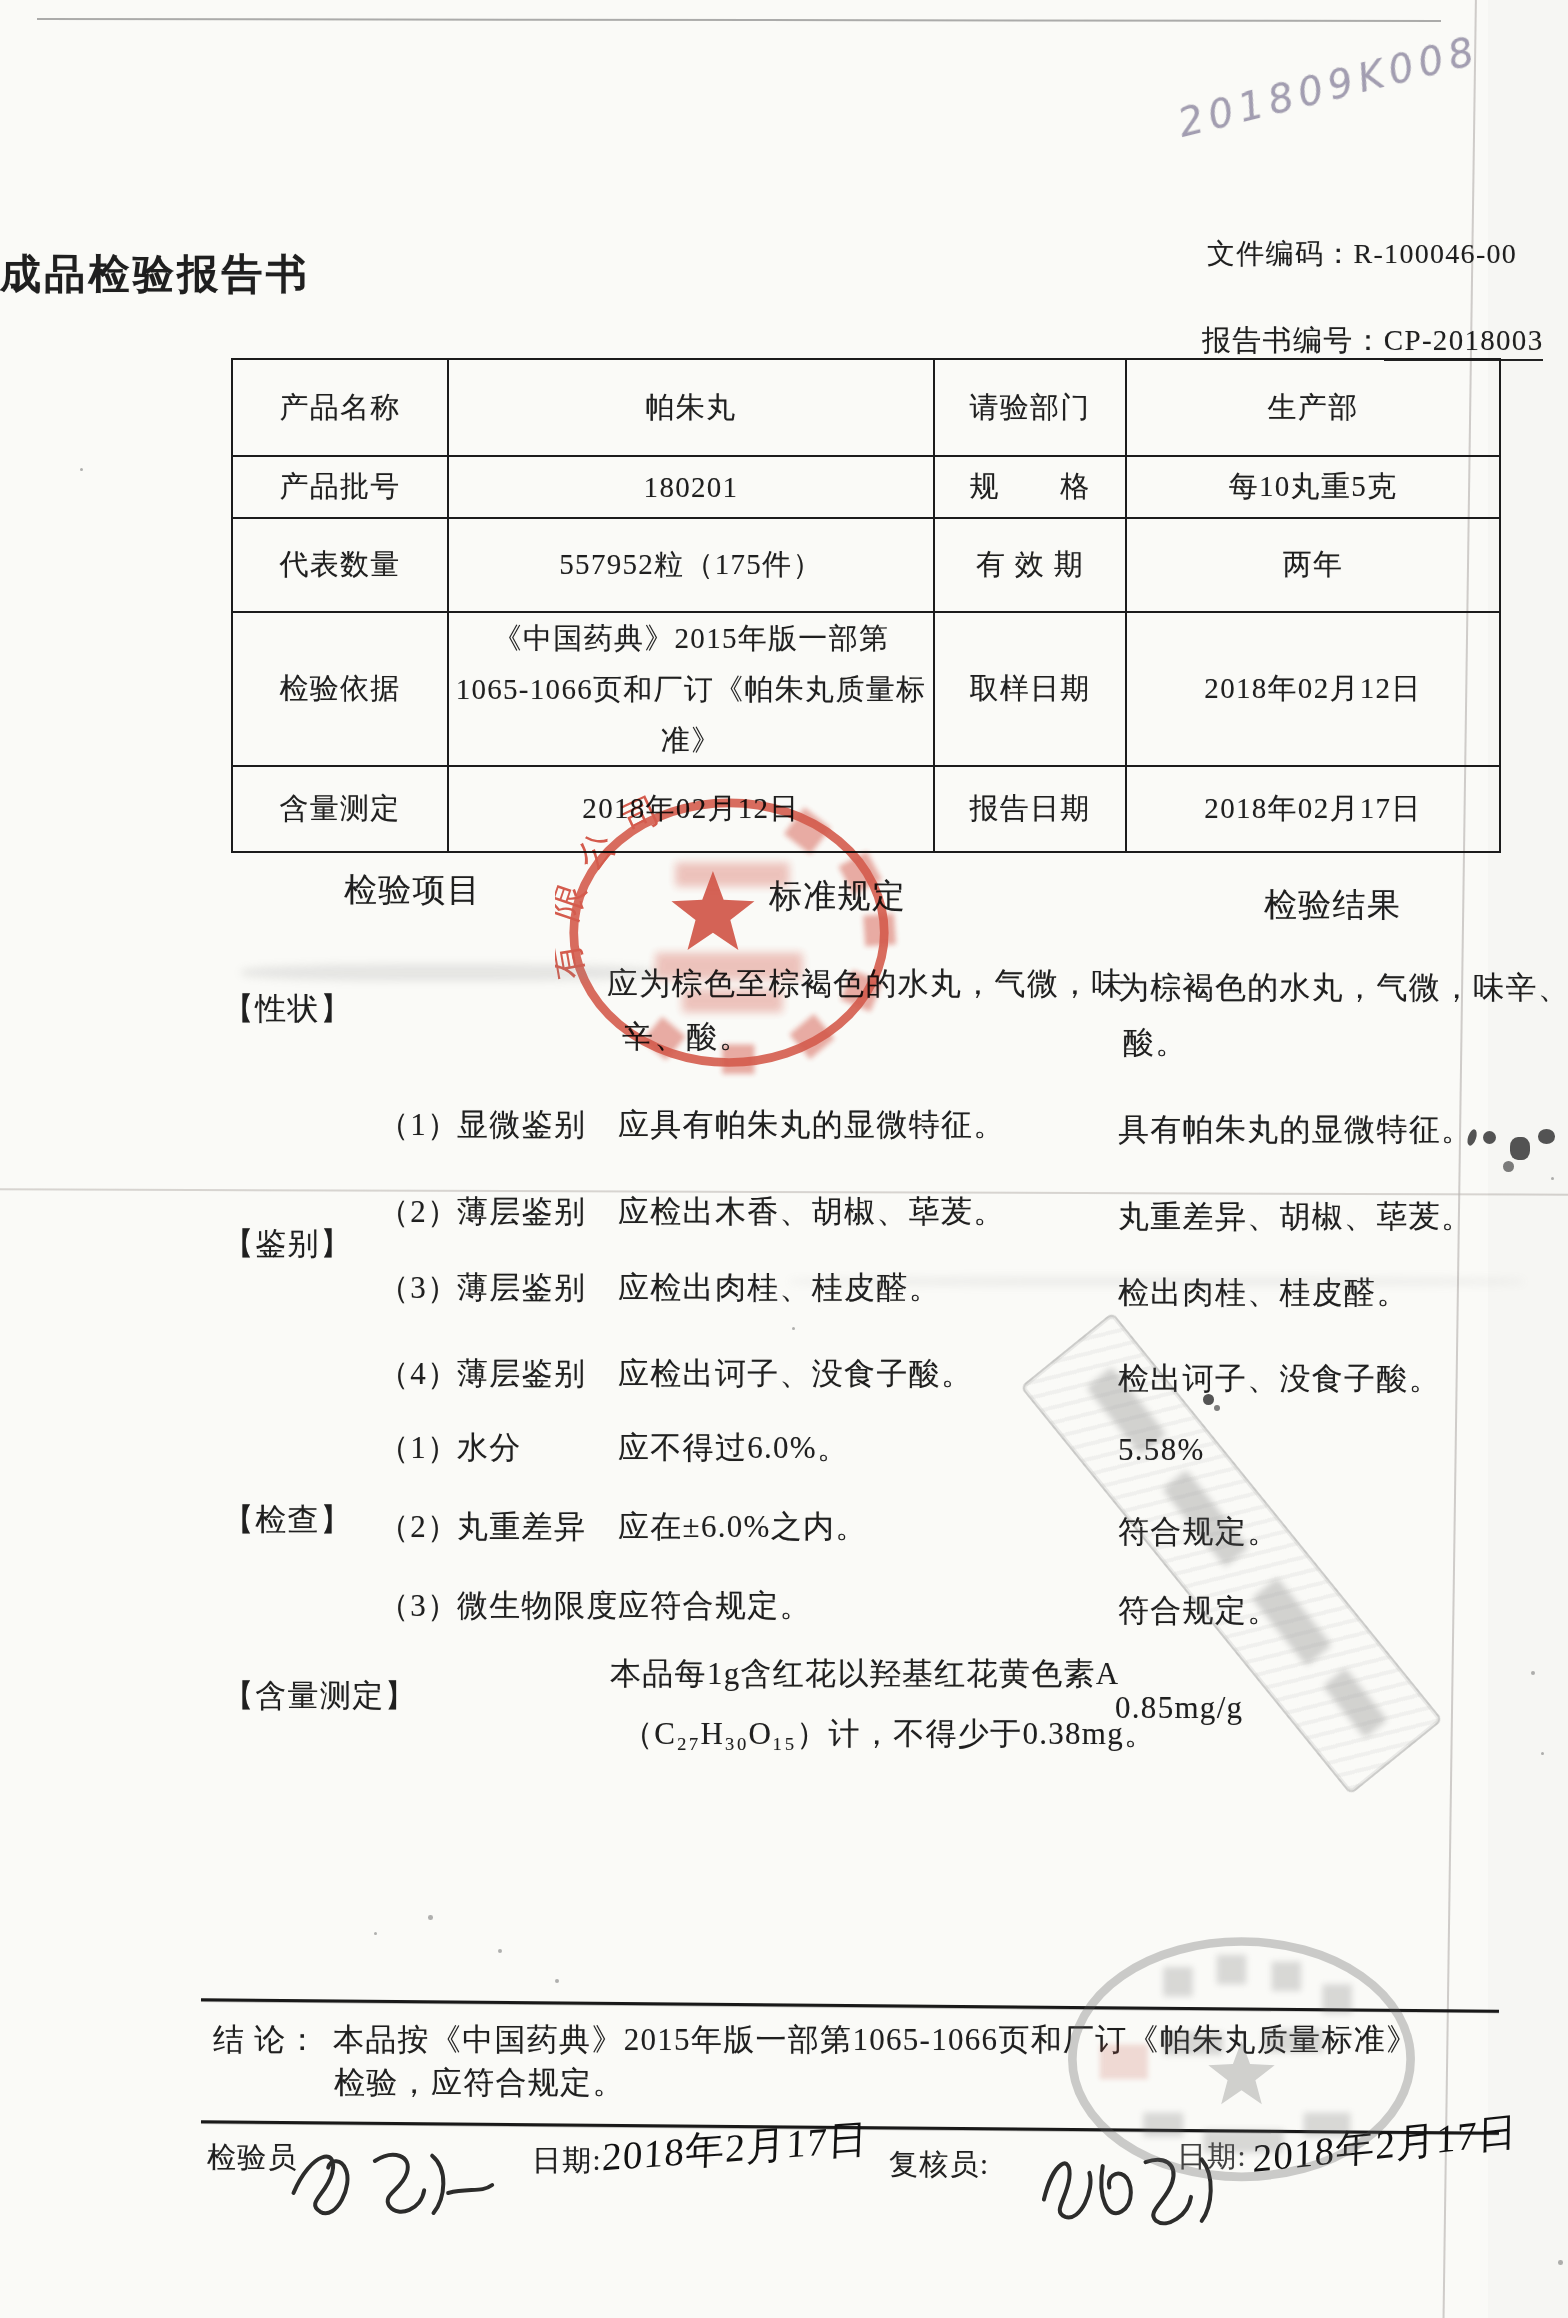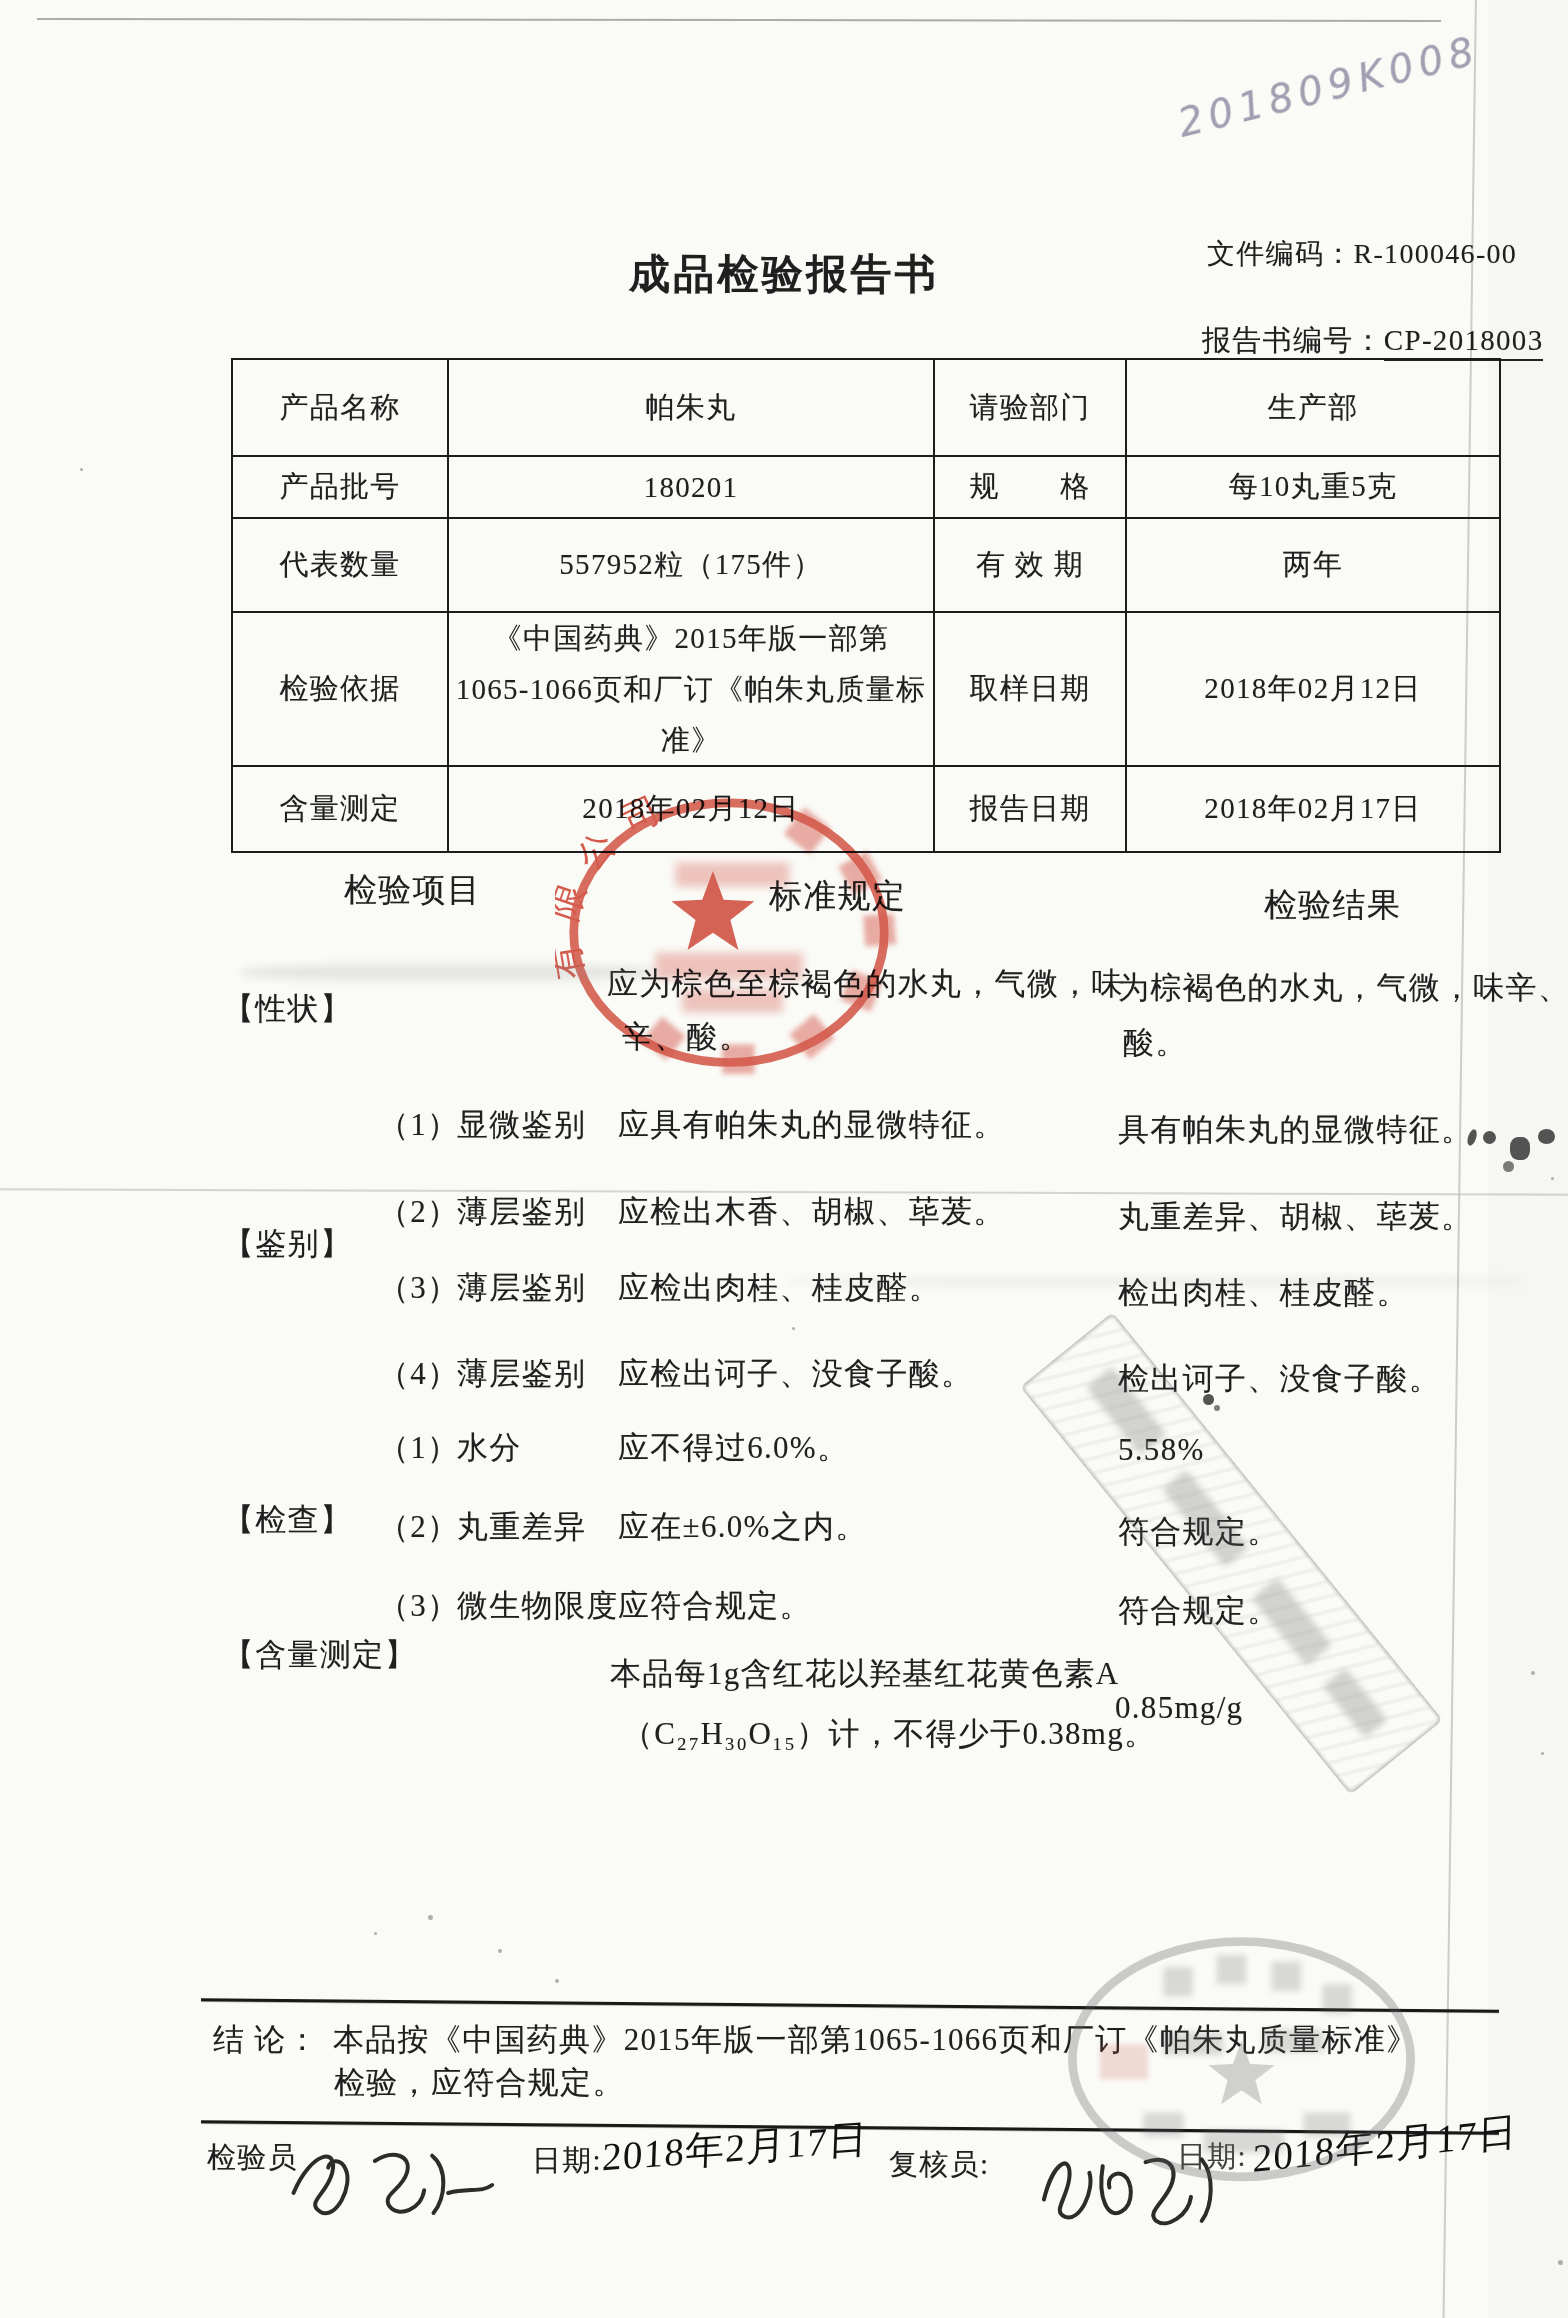--- a/index.html
+++ b/index.html
@@ -16,21 +16,21 @@
   .topline{left:37px;top:19px;width:1404px;height:2px;background:#4b4b4b;opacity:.45;transform:rotate(.08deg);}
   .vcrease{left:1475px;top:-6.7px;width:2px;height:2333px;background:#c7c3c1;opacity:.85;transform:rotate(.8deg);transform-origin:top center;}
   .hcrease{left:0;top:1191px;width:1568px;height:2px;background:#b9b4b1;opacity:.55;transform:rotate(.2deg);}
   .edge-tint{right:0;top:0;width:80px;height:2319px;background:rgba(60,60,60,.02);}
   .pencil{
     left:1173px;top:53px;width:401px;font-size:39px;letter-spacing:6px;
     color:#8d87a0;opacity:.8;transform:rotate(-14deg);
     font-family:"DejaVu Sans",sans-serif;font-style:italic;filter:blur(0.4px);
   }
   .doccode{left:1207px;top:204px;}
-  .title{left:0;top:247px;width:1568px;text-align:center;}
+  .title{left:0;top:247px;width:1568px;}
   .reportno{left:1202px;top:321px;}
   .underline{border-bottom:2px solid #222;padding-bottom:2.7px;}
   
   table.info{position:absolute;left:231px;top:358px;width:1268px;height:478px;border-collapse:collapse;table-layout:fixed;}
   table.info td{border:2px solid #1c1c1c;text-align:center;vertical-align:middle;font-size:29px;letter-spacing:1.3px;text-shadow:0 0 0.7px rgba(40,40,40,.35);padding:0 4px;}
   .two-line div{line-height:1.75;}
   
   .cat{font-weight:normal;}
   .irow span{position:absolute;white-space:nowrap;}
   .c-num{left:378px;} .c-name{left:457px;} .c-std{left:618px;} .c-res{left:1118px;top:5.3px;}
@@ -165,21 +165,21 @@
     <span class="c-std">应在±6.0%之内。</span>
     <span class="c-res">符合规定。</span>
   </div>
   <div class="abs irow txt f46" style="left:0;top:1585px;width:1568px">
     <span class="c-num">（3）</span>
     <span class="c-name">微生物限度</span>
     <span class="c-std">应符合规定。</span>
     <span class="c-res">符合规定。</span>
   </div>
 
-  <div class="abs txt f46 cat" style="left:223px;top:1634px">【含量测定】</div>
+  <div class="abs txt f46 cat" style="left:223px;top:1675px">【含量测定】</div>
   <div class="abs txt f46" style="left:610px;top:1653px">本品每1g含红花以羟基红花黄色素A</div>
   <div class="abs txt f46" style="left:622px;top:1713px">（C₂₇H₃₀O₁₅）计，不得少于0.38mg。</div>
   <div class="abs txt f46" style="left:1115px;top:1690px">0.85mg/g</div>
 
   <div class="abs rule" style="top:2004px"></div>
   <div class="abs txt f46" style="left:213px;top:2019px">结 论：</div>
   <div class="abs txt f46" style="left:333px;top:2019px">本品按《中国药典》2015年版一部第1065-1066页和厂订《帕朱丸质量标准》</div>
   <div class="abs txt f46" style="left:334px;top:2062px">检验，应符合规定。</div>
   <div class="abs rule" style="top:2126px"></div>
 

